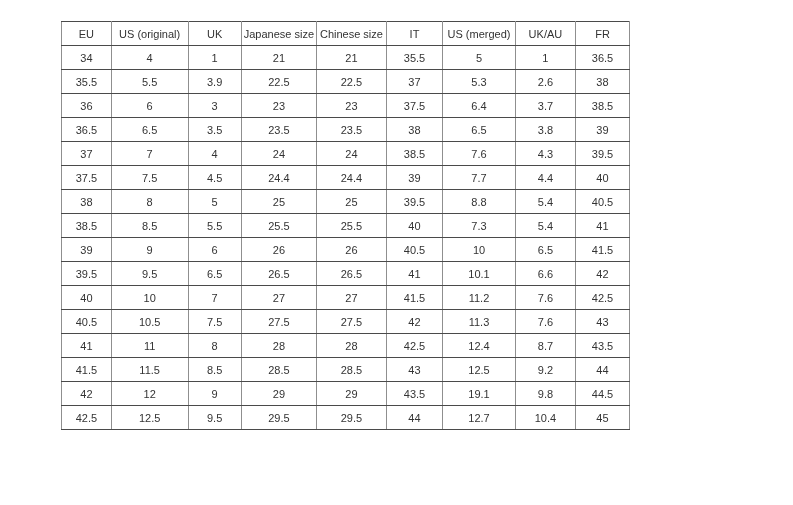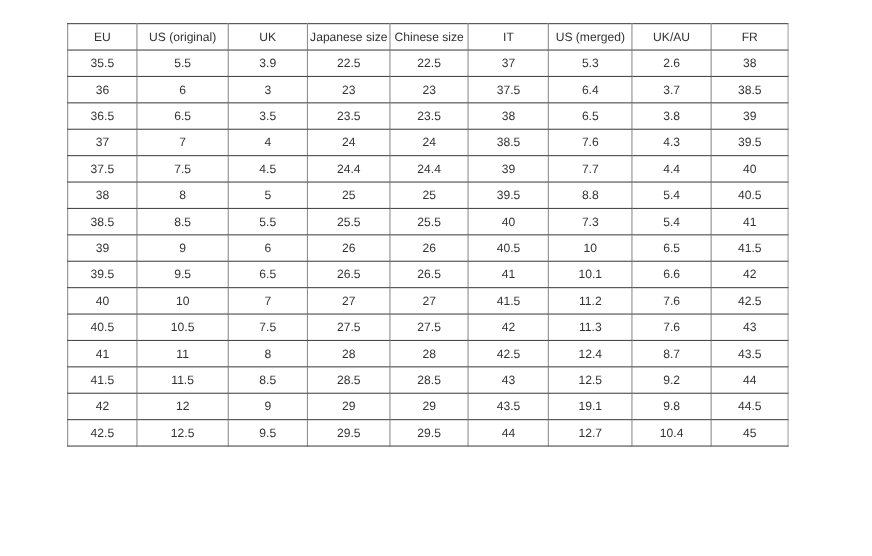--- a/index.html
+++ b/index.html
@@ -5,25 +5,24 @@
   html, body {
     margin: 0;
     padding: 0;
     background: #ffffff;
     width: 793px;
     height: 505px;
     font-family: "Liberation Sans", "DejaVu Sans", sans-serif;
   }
   .page {
     position: relative;
-    width: 690px;
+    width: 630px;
     height: 505px;
     background: #ffffff;
     overflow: hidden;
-    padding-left: 27px;
   }
   table.size-table {
     position: absolute;
     left: 61px;
     top: 21px;
     border-collapse: collapse;
     table-layout: fixed;
   }
   table.size-table th,
   table.size-table td {
@@ -76,20 +75,31 @@
           <th>Japanese size</th>
           <th>Chinese size</th>
           <th>IT</th>
           <th>US (merged)</th>
           <th>UK/AU</th>
           <th>FR</th>
         </tr>
     </thead>
     <tbody>
         <tr>
+          <td>34</td>
+          <td>4</td>
+          <td>1</td>
+          <td>21</td>
+          <td>21</td>
+          <td>35.5</td>
+          <td>5</td>
+          <td>1</td>
+          <td>36.5</td>
+        </tr>
+        <tr>
           <td>35.5</td>
           <td>5.5</td>
           <td>3.9</td>
           <td>22.5</td>
           <td>22.5</td>
           <td>37</td>
           <td>5.3</td>
           <td>2.6</td>
           <td>38</td>
         </tr>

